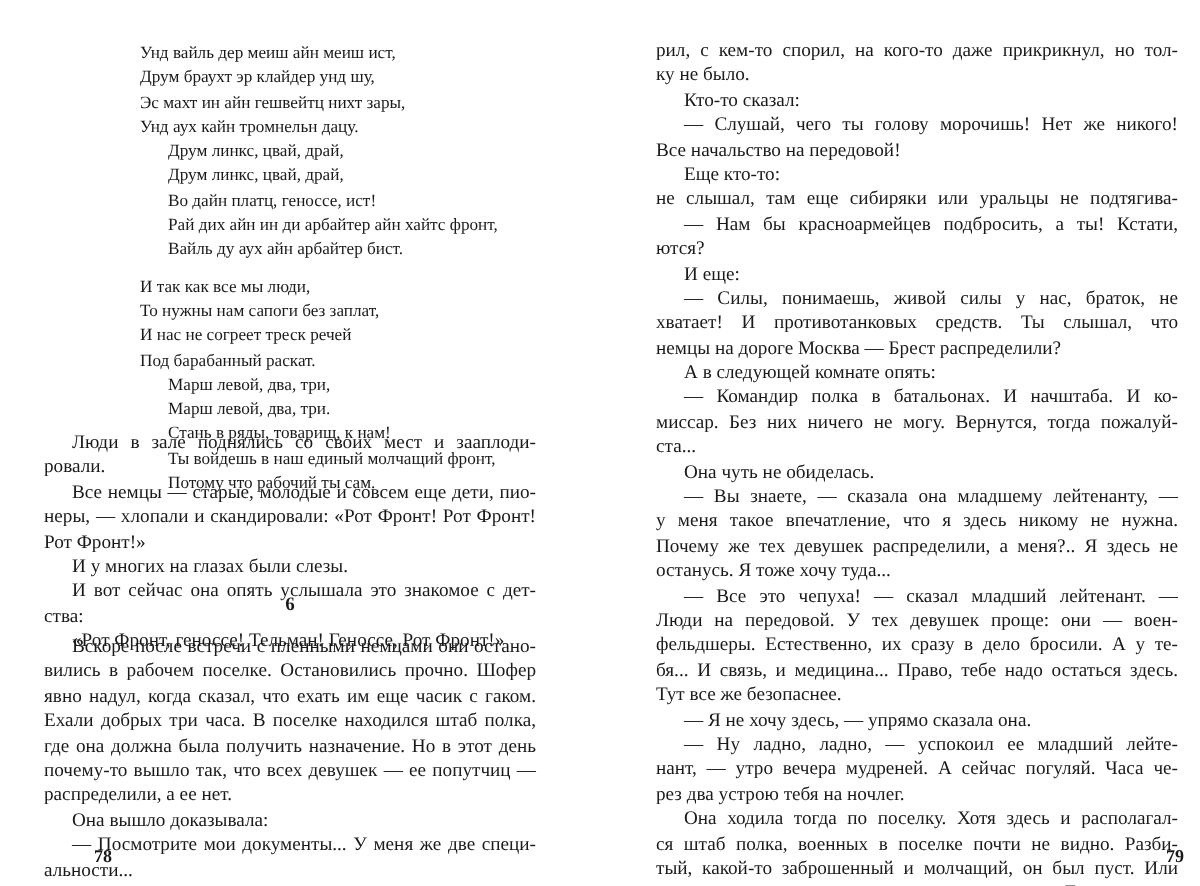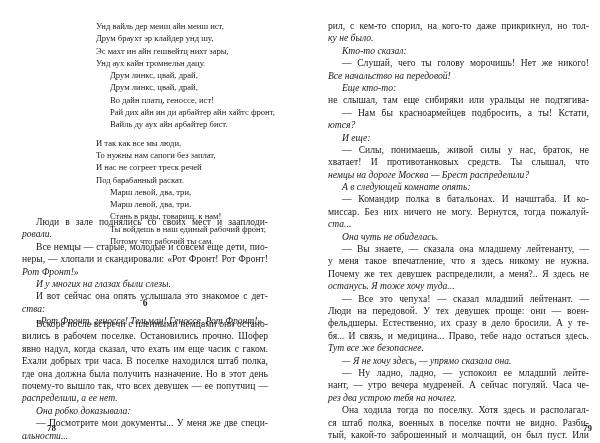--- a/index.html
+++ b/index.html
@@ -5,24 +5,24 @@
   html, body { margin: 0; padding: 0; background: #ffffff; }
   body { width: 600px; height: 443px; position: relative; overflow: hidden;
          font-family: "Liberation Serif", "DejaVu Serif", serif; color: #1a1a1a; }
   .page { position: absolute; top: 0; height: 443px; }
   .page-left { left: 0; width: 300px; }
   .page-right { left: 316px; width: 300px; }
   .col { position: absolute; font-size: 9.6px; line-height: 12.4px; }
   .page-left .col { left: 22px; width: 246px; }
   .page-right .col { left: 12px; width: 261px; top: 20px; }
   .ln { white-space: nowrap; display: block; text-align: justify; text-align-last: justify; height: 12.4px; }
-  .ln.end { text-align-last: left; font-style: italic; }
+  .ln.end { text-align-last: left; }
   .ln.ind { padding-left: 14px; }
   .verse { position: absolute; left: 70px; top: 20px; font-size: 8.6px; line-height: 12.3px; }
-  .verse .vl { display: block; white-space: nowrap; height: 12.3px; margin-left: 26px; }
+  .verse .vl { display: block; white-space: nowrap; height: 12.3px; }
   .verse .vl.in { padding-left: 14px; }
   .verse .gap { height: 6px; }
   .chapter { position: absolute; left: 0; width: 290px; top: 298px; text-align: center; font-size: 9.5px; font-weight: bold; }
   .pnum { position: absolute; top: 423px; font-size: 9px; font-weight: bold; }
   .pnum-left { left: 24px; margin-left: 23px; }
   .pnum-right { left: 267px; }
 </style>
 </head>
 <body>
 
@@ -41,21 +41,21 @@
       </div>
     <div class="gap"></div>
     <div id="verse2">
         <span class="vl">И так как все мы люди,</span>
         <span class="vl">То нужны нам сапоги без заплат,</span>
         <span class="vl">И нас не согреет треск речей</span>
         <span class="vl">Под барабанный раскат.</span>
         <span class="vl in">Марш левой, два, три,</span>
         <span class="vl in">Марш левой, два, три.</span>
         <span class="vl in">Стань в ряды, товарищ, к нам!</span>
-        <span class="vl in">Ты войдешь в наш единый рабочий фронт,</span>
+        <span class="vl in">Ты войдешь в наш единый молчащий фронт,</span>
         <span class="vl in">Потому что рабочий ты сам.</span>
       </div>
   </div>
   <div class="col" id="prose1" style="top:216px;">
       <span class="ln ind">Люди в зале поднялись со своих мест и зааплоди-</span>
       <span class="ln end">ровали.</span>
       <span class="ln ind">Все немцы — старые, молодые и совсем еще дети, пио-</span>
       <span class="ln">неры, — хлопали и скандировали: «Рот Фронт! Рот Фронт!</span>
       <span class="ln end">Рот Фронт!»</span>
       <span class="ln ind end">И у многих на глазах были слезы.</span>
@@ -65,21 +65,21 @@
     </div>
   <div class="chapter">6</div>
   <div class="col" id="prose2" style="top:318px;">
       <span class="ln ind">Вскоре после встречи с пленными немцами они остано-</span>
       <span class="ln">вились в рабочем поселке. Остановились прочно. Шофер</span>
       <span class="ln">явно надул, когда сказал, что ехать им еще часик с гаком.</span>
       <span class="ln">Ехали добрых три часа. В поселке находился штаб полка,</span>
       <span class="ln">где она должна была получить назначение. Но в этот день</span>
       <span class="ln">почему-то вышло так, что всех девушек — ее попутчиц —</span>
       <span class="ln end">распределили, а ее нет.</span>
-      <span class="ln ind end">Она робко доказывала:</span>
+      <span class="ln ind end">Она вышло доказывала:</span>
       <span class="ln ind">— Посмотрите мои документы... У меня же две специ-</span>
       <span class="ln end">альности...</span>
       <span class="ln ind">Младший лейтенант ходил с ней вместе, с кем-то гово-</span>
     </div>
   <div class="pnum pnum-left">78</div>
 </div>
 
 <div class="page page-right">
   <div class="col" id="prose3">
       <span class="ln">рил, с кем-то спорил, на кого-то даже прикрикнул, но тол-</span>

